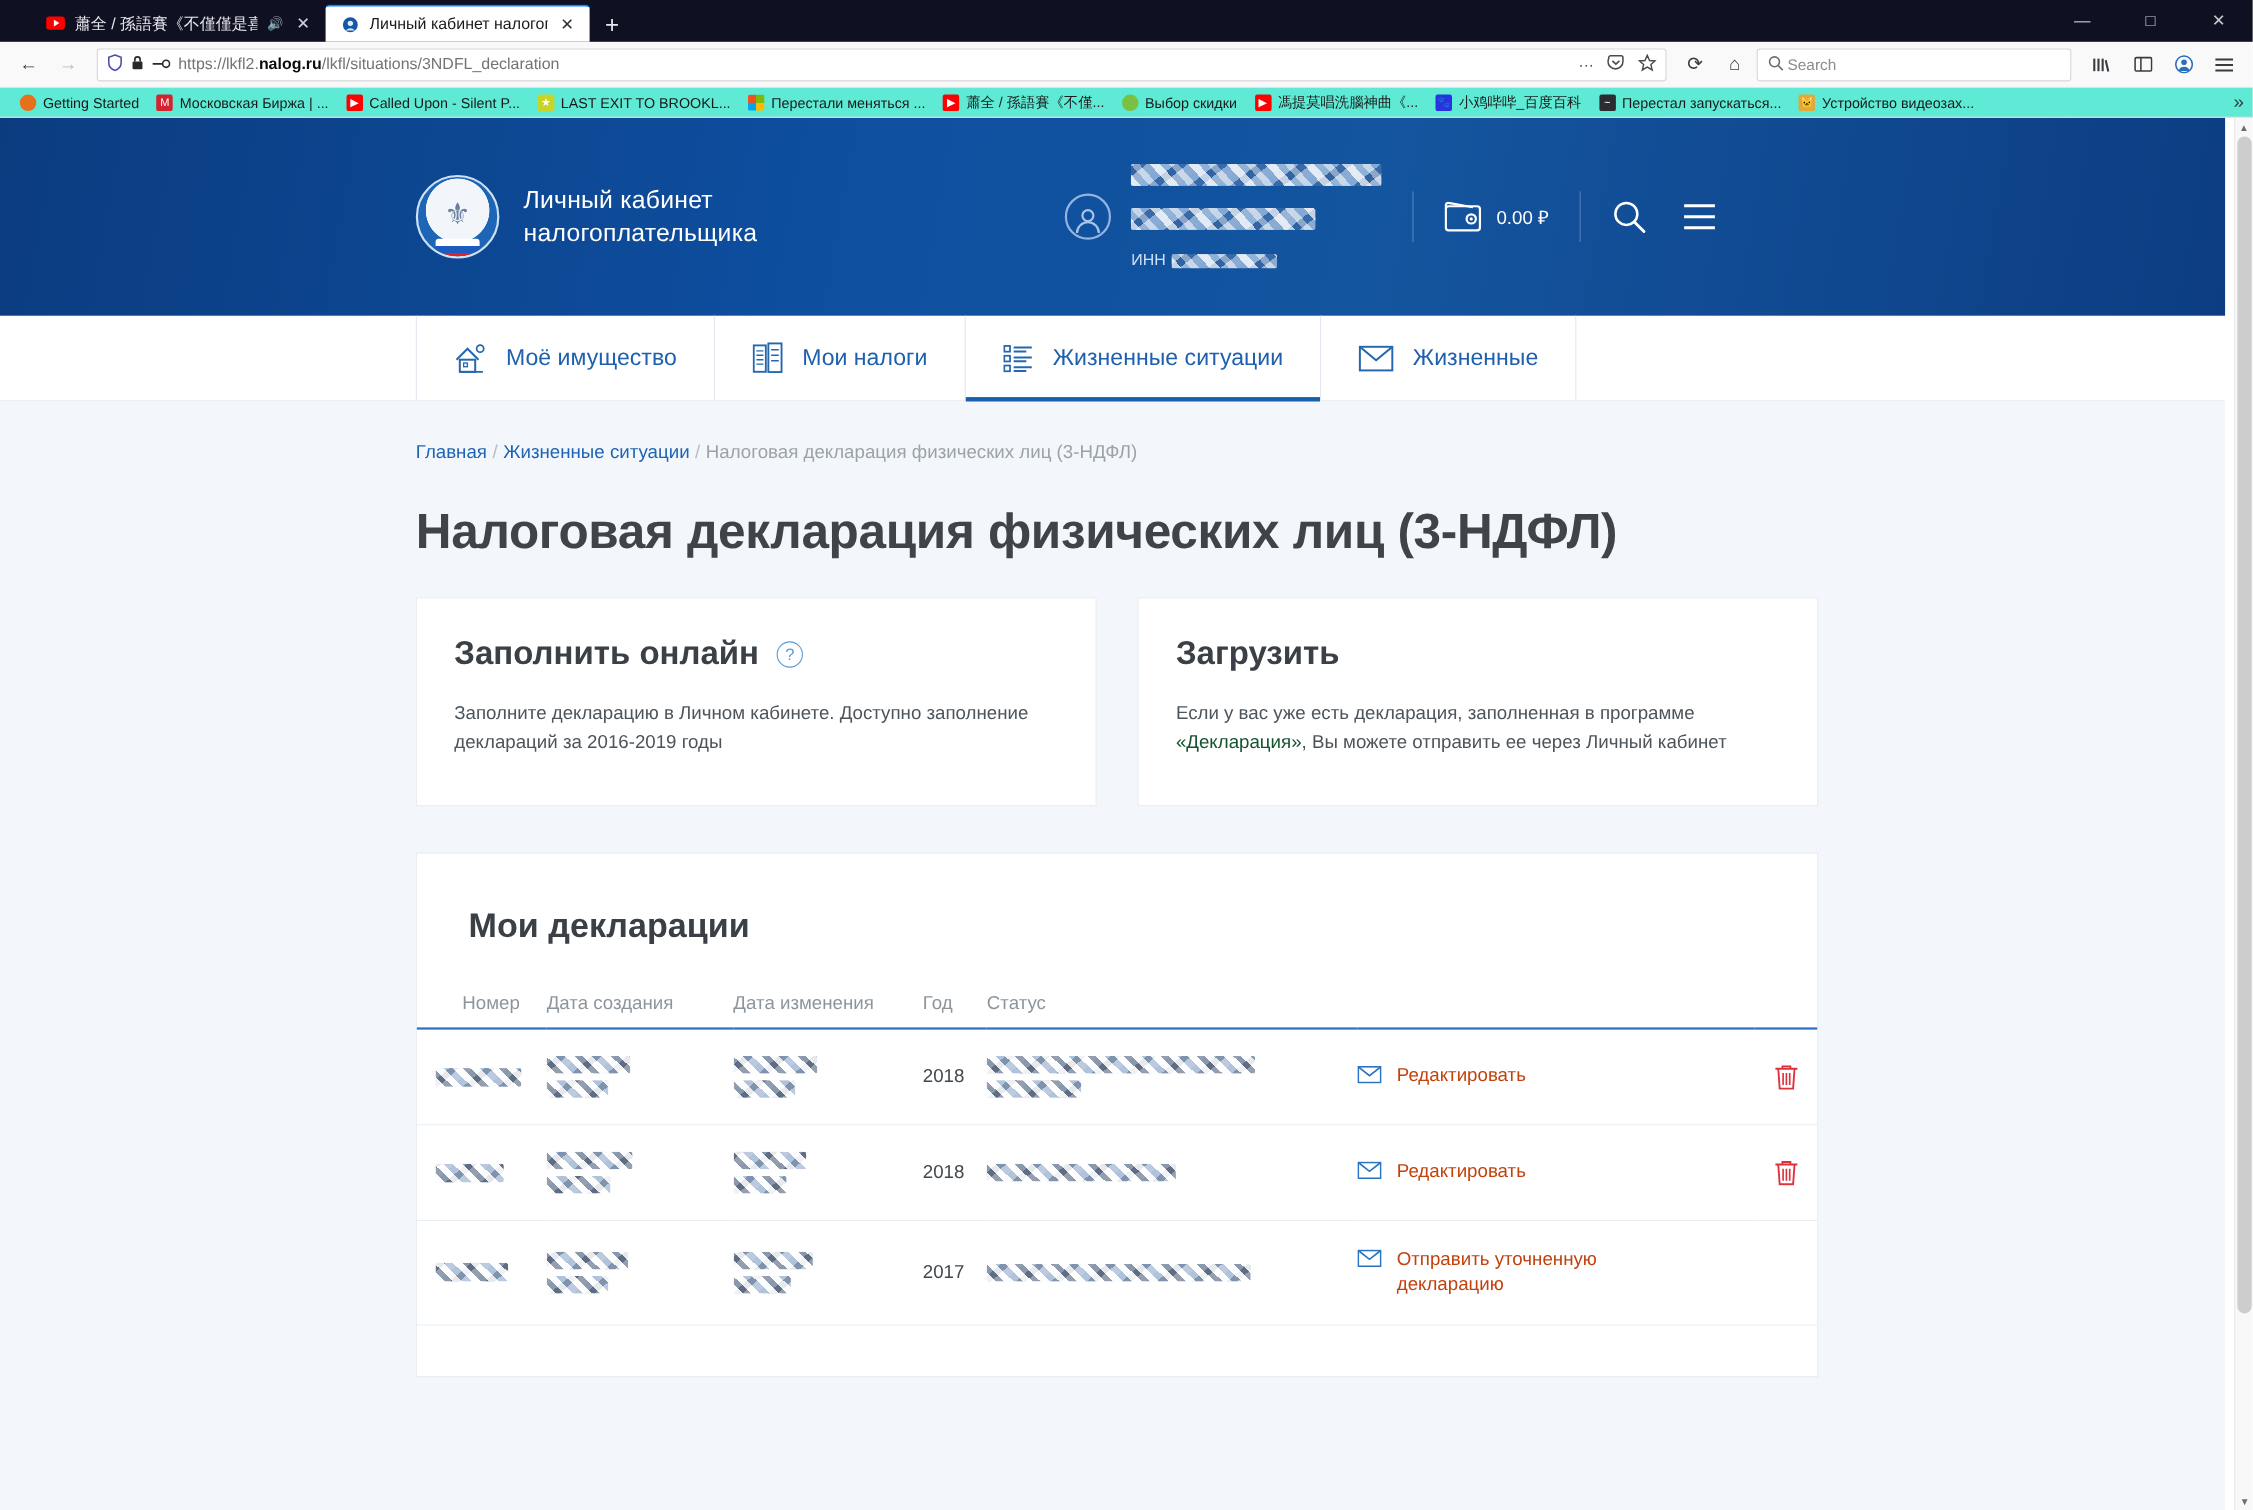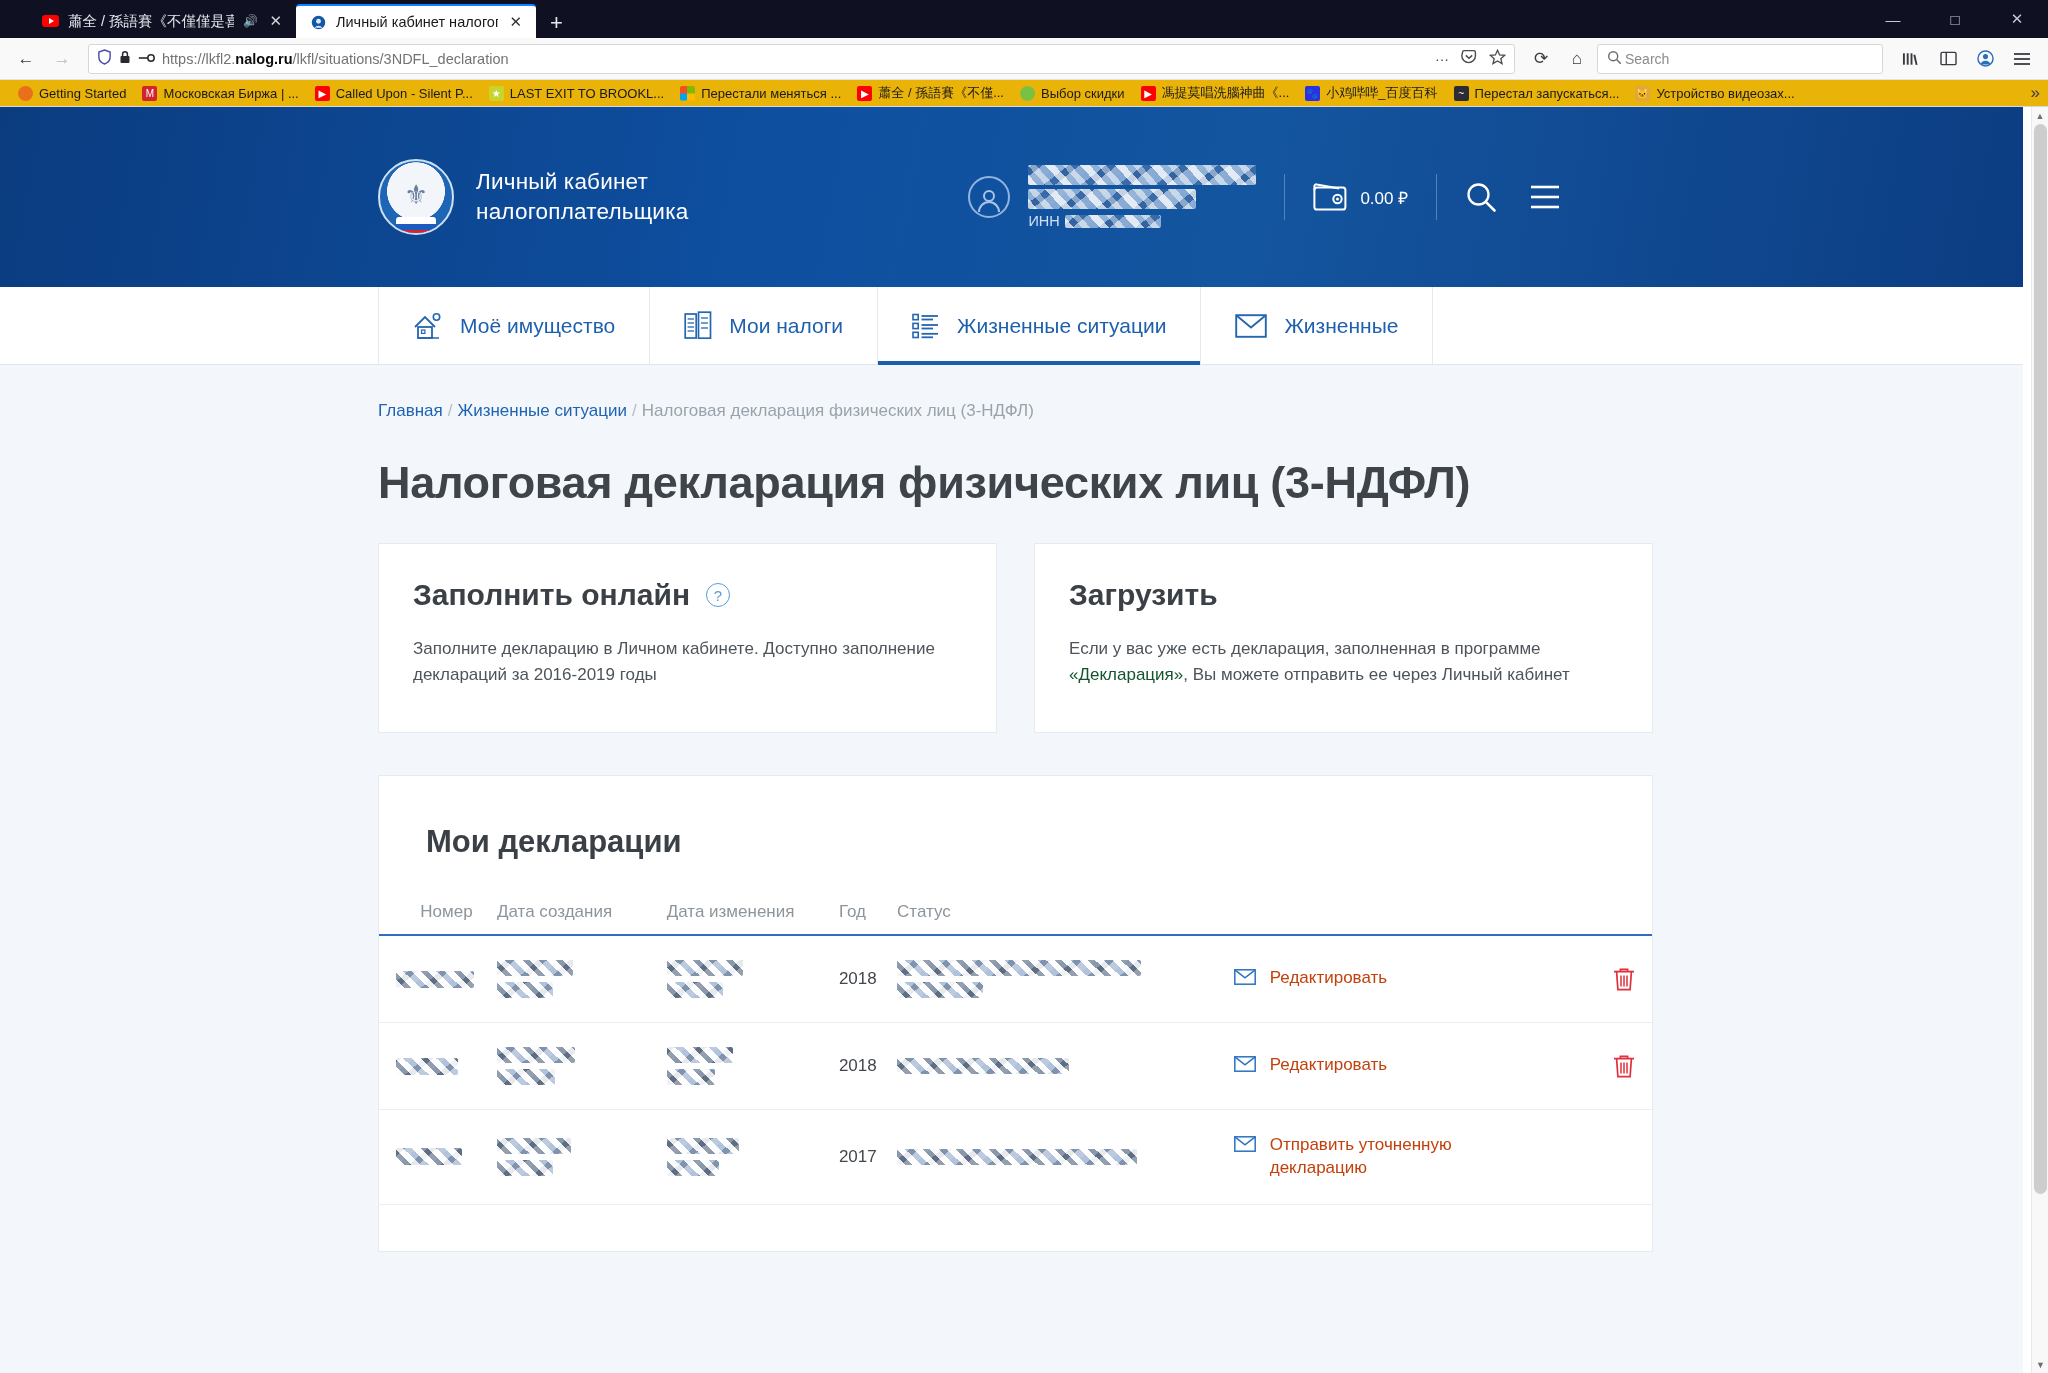--- a/index.html
+++ b/index.html
@@ -57,21 +57,21 @@
   .url-host { color: #0c0c0d; font-weight: bold; }
   .url-rest { color: #737373; }
   .urlbar-right { margin-left: auto; display: flex; align-items: center; gap: 12px; color: #4a4a4f; font-size: 14px; }
   .searchbar {
     width: 286px; height: 30px; background: #fff; border: 1px solid #d7d7db; border-radius: 3px;
     display: flex; align-items: center; gap: 3px; padding: 0 9px; font-size: 14px; color: #8b8b90;
   }
   .toolbar-right { display: flex; align-items: center; gap: 5px; margin-left: 8px; }
 
   .bookmarks {
-    height: 27px; background: #eab308; border-bottom: 1px solid #d8d8db;
+    height: 27px; background: #5eead4; border-bottom: 1px solid #d8d8db;
     display: flex; align-items: center; padding: 0 10px; gap: 0px; font-size: 13px; color: #1a1a1c;
     overflow: hidden; position: relative;
   }
   .bm { display: flex; align-items: center; gap: 6px; padding: 2px 8px; white-space: nowrap; }
   .bm-ico { width: 15px; height: 15px; flex: 0 0 15px; border-radius: 2px; display: flex;
     align-items: center; justify-content: center; font-size: 10px; color: #fff; }
   .bm-overflow { position: absolute; right: 8px; font-size: 17px; color: #3a3a40; }
 
   
   .viewport { flex: 1; position: relative; background: #ffffff; overflow: hidden; }
@@ -100,21 +100,21 @@
     display: flex; align-items: center; justify-content: center; }
   .avatar-ring .head { width: 12px; height: 12px; border: 2px solid #a9c4e6; border-radius: 50%; margin-top: -3px; }
   .avatar-ring .body { position: absolute; width: 22px; height: 11px; border: 2px solid #a9c4e6;
     border-bottom: none; border-radius: 11px 11px 0 0; margin-top: 18px; }
   .redact { display: block; border-radius: 2px;
     background-image:
       repeating-linear-gradient(48deg, rgba(255,255,255,.75) 0 7px, rgba(160,190,225,.2) 7px 13px, rgba(255,255,255,.5) 13px 19px, rgba(120,160,210,.35) 19px 26px),
       repeating-linear-gradient(-38deg, rgba(255,255,255,.55) 0 9px, rgba(30,70,130,.45) 9px 16px, rgba(220,235,250,.6) 16px 23px);
     filter: blur(0.4px);
   }
-  .user-meta { display: flex; flex-direction: column; gap: 4px; }
+  .user-meta { display: flex; flex-direction: column; gap: 20px; }
   .inn-row { display: flex; align-items: center; gap: 5px; color: #cfe0f5; font-size: 14.5px; }
 
   .hdr-divider { width: 1px; height: 46px; background: rgba(255,255,255,.28); margin: 0 28px; }
   .wallet { display: flex; align-items: center; gap: 13px; color: #ffffff; font-size: 17px; }
   .hdr-icon { color: #ffffff; display: flex; align-items: center; justify-content: center; }
 
   .navtabs { height: 78px; background: #ffffff; display: flex; align-items: stretch;
     border-bottom: 1px solid #dfe6ee; }
   .navtab-spacer { width: 378px; }
   .navtab {

